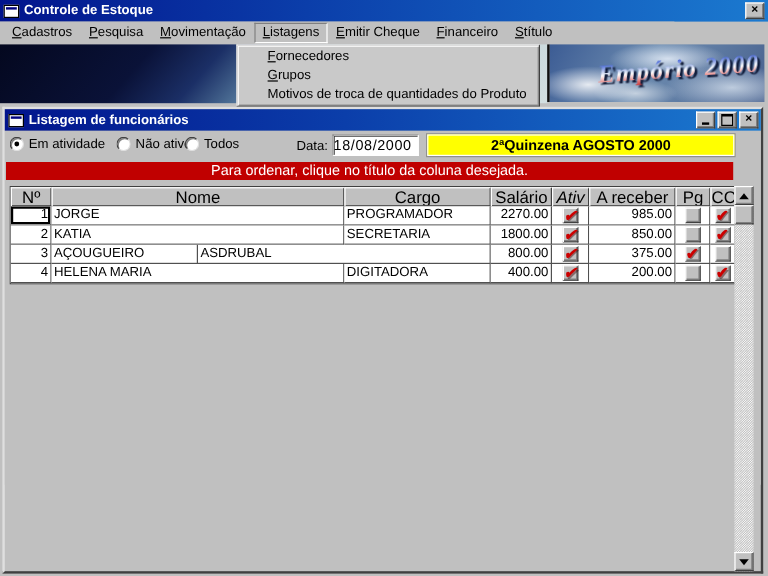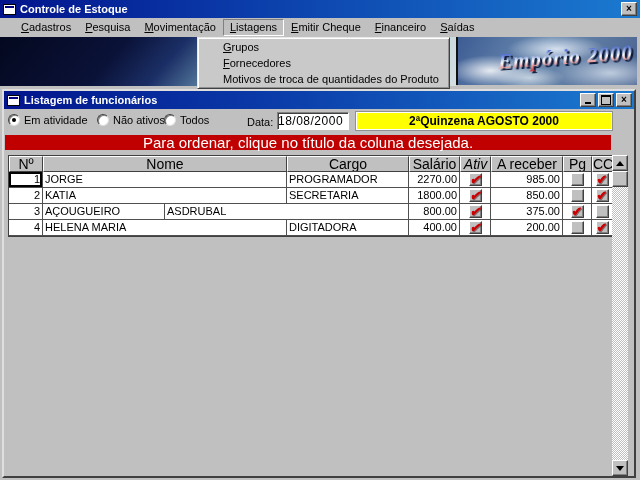--- a/index.html
+++ b/index.html
@@ -26,21 +26,21 @@
     width:16px; height:14px; background:#c0c0c0;
     border:1px solid; border-color:#fff #404040 #404040 #fff;
     box-shadow:inset -1px -1px 0 #808080;
     display:flex; align-items:center; justify-content:center;
     font-weight:bold; font-size:10px; color:#000; line-height:10px;
   }
   .titlebar .win-btn { position:absolute; right:3px; top:2px; }
   
   .menubar {
     position:absolute; left:0; top:18px; width:562px; height:19px;
-    background:#c0c0c0; display:flex; align-items:center; padding-left:14px;
+    background:#c0c0c0; display:flex; align-items:center; padding-left:3px;
   }
   .menu-item { padding:2px 7px 3px 7px; }
   .menu-item.open { border:1px solid; border-color:#808080 #fff #fff #808080; padding:1px 6px 2px 6px; }
   .mn { text-decoration:underline; }
   
   .hero { position:absolute; left:0; top:37px; width:640px; height:52px; background:#c0c0c0; }
   .earth {
     position:absolute; left:0; top:0; width:456px; height:49px;
     background:linear-gradient(131deg,#04081f 0%,#0a1238 26%,#1b2f66 38%,#4c6e94 47%,#8aa8b8 56%,#bccfd4 72%,#d3dfe1 100%);
   }
@@ -109,21 +109,21 @@
     font-size:12px; line-height:16px; padding-left:0; letter-spacing:0.5px;
   }
   .period-banner {
     position:absolute; left:352px; top:3px; width:256px; height:18px;
     background:#ffff00; border:1px solid #fff;
     box-shadow:0 0 0 1px #909090;
     font-weight:bold; font-size:12px; text-align:center; line-height:16px;
   }
   .hint-banner {
     position:absolute; left:1px; top:26px; width:606px; height:15px;
-    background:#c00000; color:#fff; text-align:center; line-height:15px; font-size:15px;
+    background:#c00000; color:#fff; text-align:center; line-height:15px; font-size:12px;
   }
   
   .grid {
     position:absolute; left:4px; top:46px; width:605px;
     border:1px solid #404040; background:#fff;
   }
   .trow { display:flex; height:16px; }
   .hcell {
     background:#c0c0c0; font-size:14px; text-align:center; line-height:14px;
     border-top:1px solid #fff; border-left:1px solid #fff;
@@ -178,33 +178,33 @@
     <span class="win-btn">×</span>
   </div>
 
   <div class="menubar">
     <span class="menu-item"><span class="mn">C</span><span>adastros</span></span>
     <span class="menu-item"><span class="mn">P</span><span>esquisa</span></span>
     <span class="menu-item"><span class="mn">M</span><span>ovimentação</span></span>
     <span class="menu-item open"><span class="mn">L</span><span>istagens</span></span>
     <span class="menu-item"><span class="mn">E</span><span>mitir Cheque</span></span>
     <span class="menu-item"><span class="mn">F</span><span>inanceiro</span></span>
-    <span class="menu-item"><span class="mn">S</span><span>aídas</span></span>
+    <span class="menu-item"><span class="mn">S</span><span>título</span></span>
   </div>
 
   <div class="hero">
     <div class="earth"></div>
     <div class="logo-panel">
       <span class="logo-text">Empório 2000</span>
     </div>
   </div>
 
   <div class="dropdown">
+    <div class="dd-item"><span class="mn">F</span><span>ornecedores</span></div>
     <div class="dd-item"><span class="mn">G</span><span>rupos</span></div>
-    <div class="dd-item"><span class="mn">F</span><span>ornecedores</span></div>
     <div class="dd-item"><span class="mn"></span><span>Motivos de troca de quantidades do Produto</span></div>
   </div>
 
   <div class="child">
     <div class="child-title">
       <span class="form-ico"></span>
       <span>Listagem de funcionários</span>
       <span class="btns">
         <span class="win-btn">
             <i class="glyph-min"></i>
@@ -219,21 +219,21 @@
     <div class="child-body">
 
       <div class="radio-opt checked" style="left:4px;">
         <span class="radio-circ"></span>
         <span>Em atividade</span>
       </div>
       <div class="radio-opt" style="left:93px;">
         <span class="radio-circ"></span>
         <span>Não ativos</span>
       </div>
-      <div class="radio-opt" style="left:160px;">
+      <div class="radio-opt" style="left:150px;">
         <span class="radio-circ"></span>
         <span>Todos</span>
       </div>
       <span class="date-label">Data:</span>
       <div class="date-input">18/08/2000</div>
       <div class="period-banner">2ªQuinzena AGOSTO 2000</div>
 
       <div class="hint-banner">Para ordenar, clique no título da coluna desejada.</div>
 
       <div class="grid">

